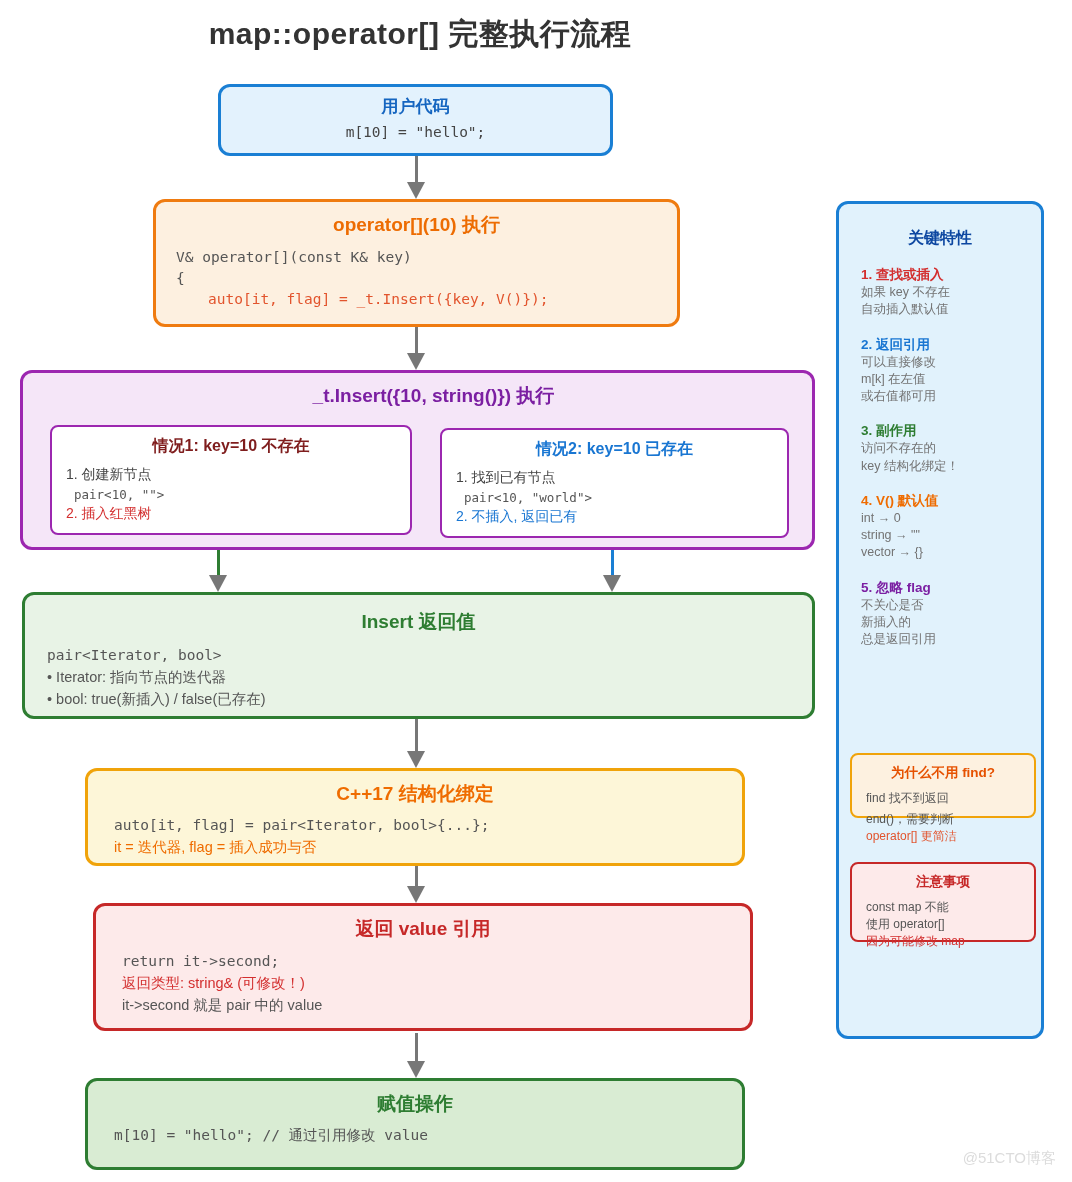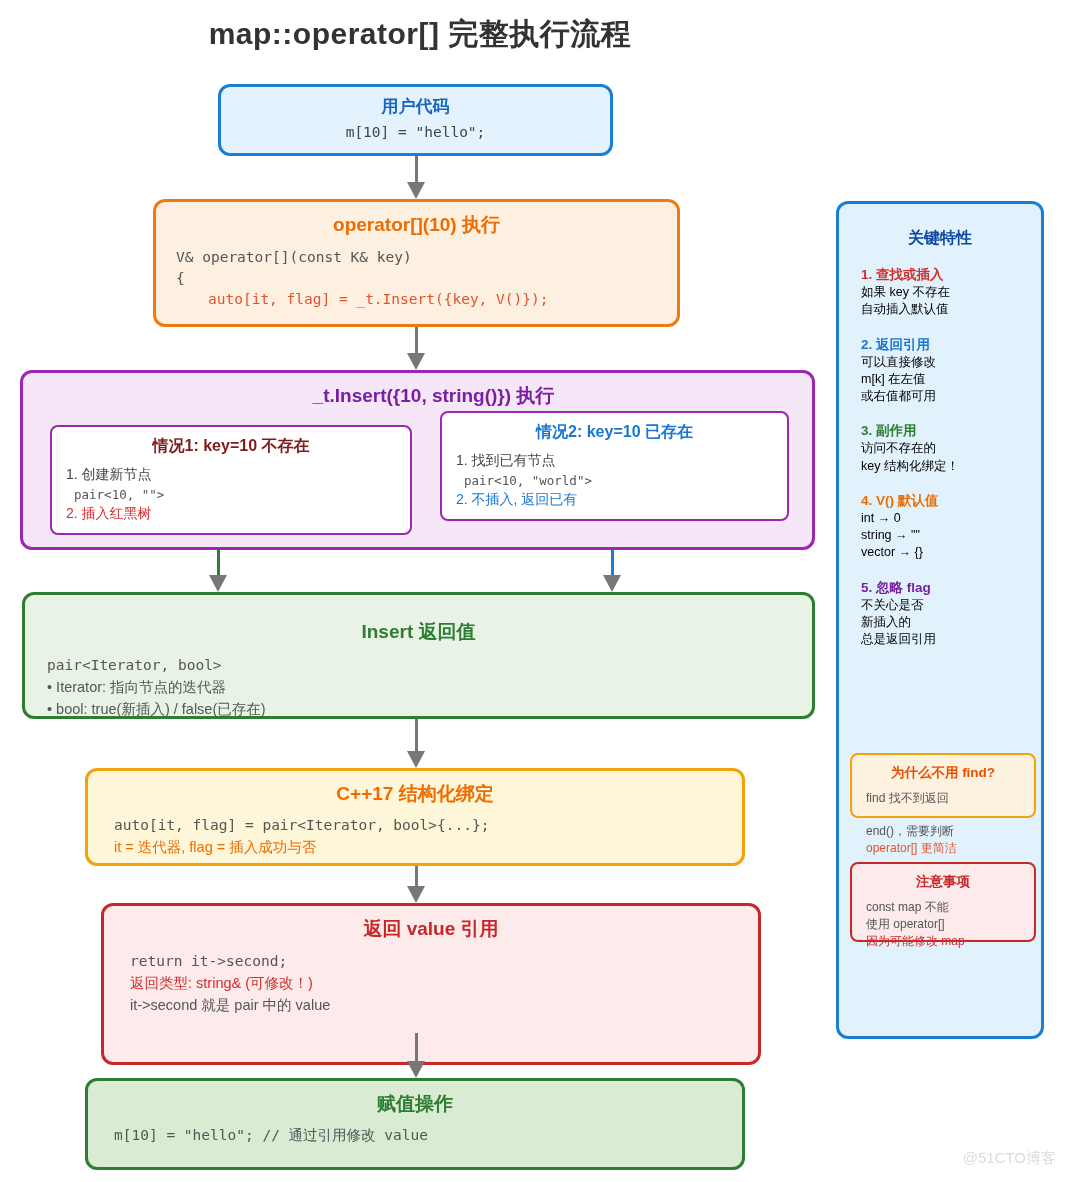--- a/index.html
+++ b/index.html
@@ -47,45 +47,45 @@
 
   
   #n-tree{left:20px;top:370px;width:795px;height:180px;
     background:#f5e6f8;border-color:#9c27b0;padding-left:32px;}
   #n-tree .hd{font-size:19px;color:#7b1fa2;margin-top:10px;}
   .sub{
     position:absolute;box-sizing:border-box;
     background:#ffffff;border:2px solid #9c27b0;border-radius:8px;
   }
   #sub1{left:27px;top:52px;width:362px;height:110px;}
-  #sub2{left:417px;top:38px;width:349px;height:110px;}
+  #sub2{left:417px;top:55px;width:349px;height:110px;}
   .sub .shd{text-align:center;font-weight:bold;font-size:16px;margin-top:9px;}
   #sub1 .shd{color:#7f1d1d;}
   #sub2 .shd{color:#1976d2;}
   .sub .l1{font-size:14px;color:#444;margin:9px 0 0 14px;}
   .sub .l2{font-size:12.5px;color:#555;margin:3px 0 0 22px;}
   .sub .l3{font-size:14px;margin:3px 0 0 14px;}
   #sub1 .l3{color:#d32f2f;}
   #sub2 .l3{color:#1976d2;}
 
   
   #n-ret{left:22px;top:592px;width:793px;height:127px;
     background:#e8f3e6;border-color:#2e7d32;}
-  #n-ret .hd{font-size:19px;color:#2e7d32;margin-top:24px;}
+  #n-ret .hd{font-size:19px;color:#2e7d32;margin-top:14px;}
   #n-ret .body{margin:10px 0 0 22px;font-size:14.5px;color:#555;line-height:1.5;}
 
   
   #n-bind{left:85px;top:768px;width:660px;height:98px;
     background:#fdf6d8;border-color:#f0a30a;}
   #n-bind .hd{font-size:19px;color:#ef6c00;margin-top:10px;}
   #n-bind .body{margin:8px 0 0 26px;font-size:14.5px;color:#555;line-height:1.5;}
   #n-bind .hl{color:#ef6c00;}
 
   
-  #n-val{left:101px;top:903px;width:660px;height:162px;
+  #n-val{left:93px;top:903px;width:660px;height:128px;
     background:#fdeaea;border-color:#c62828;}
   #n-val .hd{font-size:19px;color:#c62828;margin-top:10px;}
   #n-val .body{margin:8px 0 0 26px;font-size:14.5px;color:#555;line-height:1.52;}
   #n-val .hl{color:#d32f2f;}
 
   
   #n-assign{left:85px;top:1078px;width:660px;height:92px;
     background:#d9ecd3;border-color:#2e7d32;}
   #n-assign .hd{font-size:19px;color:#2e7d32;margin-top:10px;}
   #n-assign .body{margin:9px 0 0 26px;font-size:14.5px;color:#555;}
@@ -99,21 +99,21 @@
   }
 
   
   #sidebar{
     position:absolute;left:836px;top:201px;width:208px;height:838px;
     box-sizing:border-box;background:#e1f2fc;border:3px solid #1a7fd4;border-radius:12px;
   }
   #sidebar .title{text-align:center;font-weight:bold;font-size:16px;color:#0d47a1;margin-top:24px;}
   .feat{margin:0 0 0 22px;}
   .feat .fh{font-weight:bold;font-size:13.5px;margin-top:17px;}
-  .feat .fl{font-size:12.5px;color:#000000;line-height:1.38;}
+  .feat .fl{font-size:12.5px;color:#737373;line-height:1.38;}
   .callout{
     position:absolute;box-sizing:border-box;border-radius:8px;border-width:2px;border-style:solid;
   }
   #c-find{left:11px;top:549px;width:186px;height:65px;background:#fdf1e0;border-color:#f0a30a;}
   #c-find .ch{text-align:center;font-weight:bold;font-size:13.5px;color:#e65100;margin-top:9px;}
   #c-find .cl{font-size:12px;color:#555;margin:8px 0 0 14px;line-height:1.42;}
   #c-find .hl{color:#e2542d;}
   #c-note{left:11px;top:658px;width:186px;height:80px;background:#fdeaea;border-color:#c62828;}
   #c-note .ch{text-align:center;font-weight:bold;font-size:13.5px;color:#c62828;margin-top:9px;}
   #c-note .cl{font-size:12px;color:#555;margin:8px 0 0 14px;line-height:1.42;}
@@ -258,21 +258,21 @@
   <div class="feat">
     <div class="fh" style="color:#7b1fa2;">5. 忽略 flag</div>
     <div class="fl">不关心是否</div>
     <div class="fl">新插入的</div>
     <div class="fl">总是返回引用</div>
   </div>
 
   <div class="callout" id="c-find">
     <div class="ch">为什么不用 find?</div>
     <div class="cl">find 找不到返回</div>
-    <div class="cl" style="margin-top:16px;">end()，需要判断</div>
+    <div class="cl" style="margin-top:4px;">end()，需要判断</div>
     <div class="cl hl" style="margin-top:0;">operator[] 更简洁</div>
   </div>
 
   <div class="callout" id="c-note">
     <div class="ch">注意事项</div>
     <div class="cl">const map 不能</div>
     <div class="cl" style="margin-top:0;">使用 operator[]</div>
     <div class="cl hl" style="margin-top:0;">因为可能修改 map</div>
   </div>
 </div>

